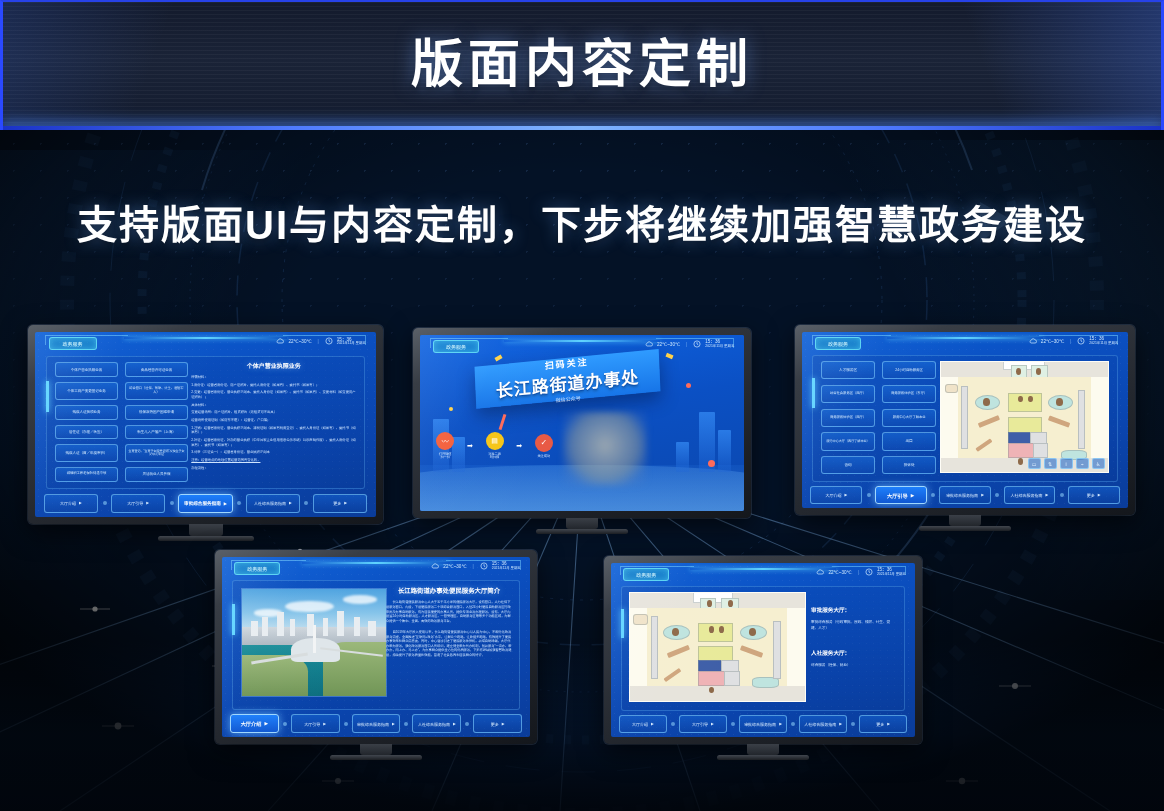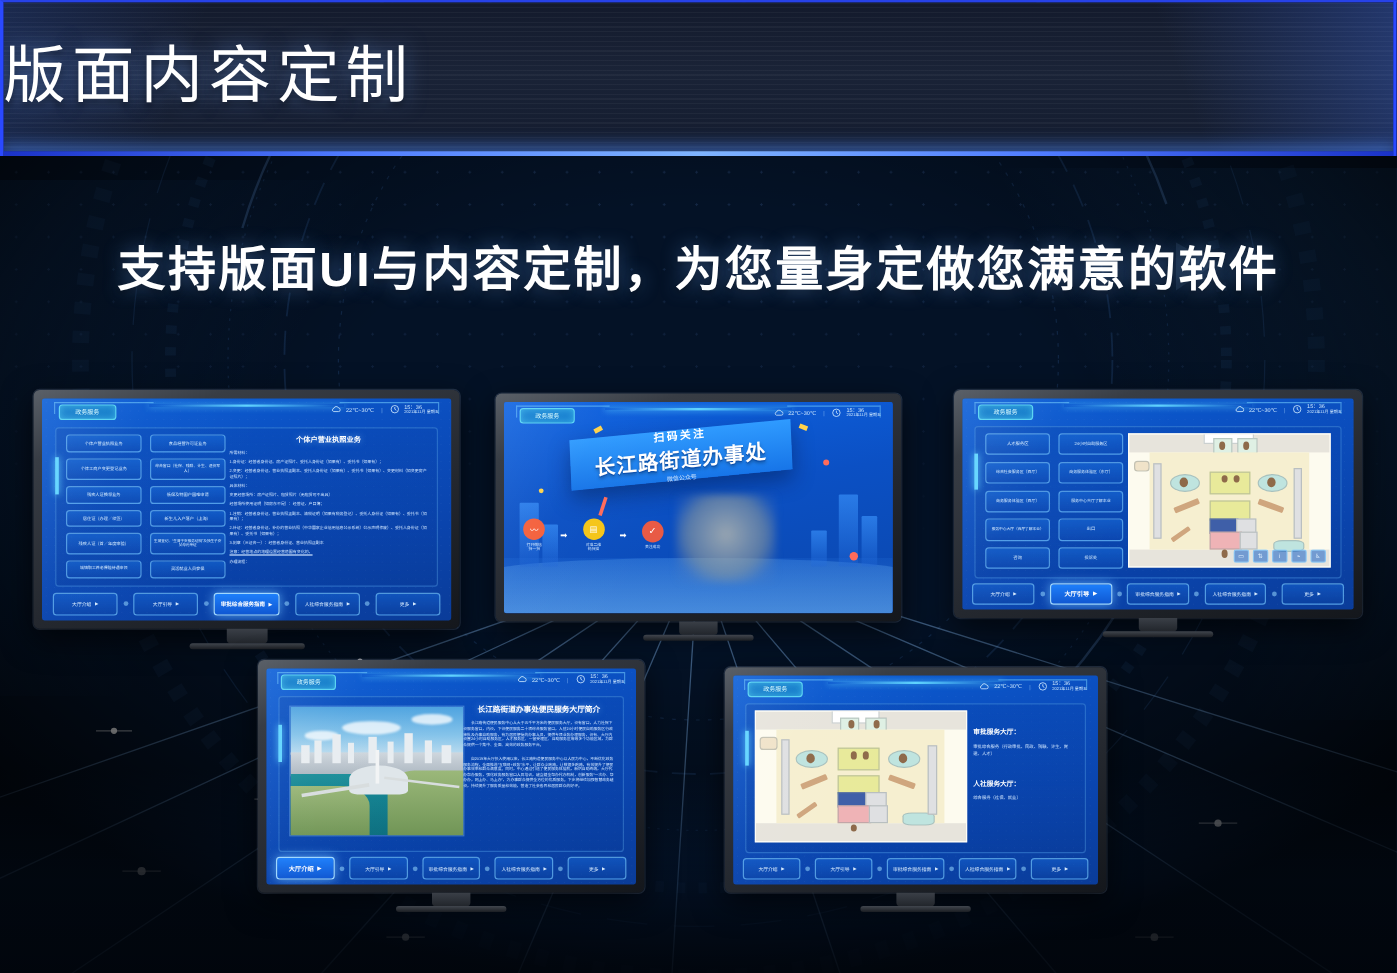--- a/index.html
+++ b/index.html
@@ -75,22 +75,22 @@
   }
   .header-rgl{
     position:absolute;right:0;top:0;width:240px;height:100%;
     background:linear-gradient(250deg,rgba(70,120,255,.30),rgba(0,0,0,0) 70%);
   }
   .header-lgl{
     position:absolute;left:0;top:0;width:200px;height:100%;
     background:linear-gradient(110deg,rgba(60,110,235,.18),rgba(0,0,0,0) 70%);
   }
   .header-title{
-    position:absolute;left:0;right:0;top:30px;
-    font-size:52px;line-height:64px;font-weight:normal;color:#ffffff;
+    position:absolute;left:0;right:0;top:30px;text-align:center;
+    font-size:52px;line-height:64px;font-weight:bold;color:#ffffff;
     letter-spacing:5px;
     text-shadow:0 0 18px rgba(120,170,255,.55), 0 3px 6px rgba(0,0,0,.65);
   }
 
   
   .subtitle{
     position:absolute;left:0;right:0;top:195px;text-align:center;
     font-size:40px;line-height:60px;font-weight:bold;color:#ffffff;
     letter-spacing:2px;
     text-shadow:0 0 16px rgba(110,170,255,.45),0 2px 5px rgba(0,0,0,.6);
@@ -379,21 +379,21 @@
   </div>
 
   <div class="bg-vignette"></div>
 
   <div class="header">
     <div class="header-lgl"></div>
     <div class="header-rgl"></div>
     <div class="header-title">版面内容定制</div>
   </div>
 
-  <div class="subtitle">支持版面UI与内容定制，为您量身定做您满意的软件</div>
+  <div class="subtitle">支持版面UI与内容定制，下步将继续加强智慧政务建设</div>
 
   <div class="monitor" style="left:28px;top:325px;width:355px;height:199px;">
     <div class="bezel">
       <div class="screen">
 
         <div class="scr-topbar">
           <div class="scr-corner l"></div>
           <div class="scr-corner r"></div>
           <div class="scr-topline"></div>
           <div class="scr-badge" style="width:46px;height:11px;font-size:5px;">政务服务</div>

